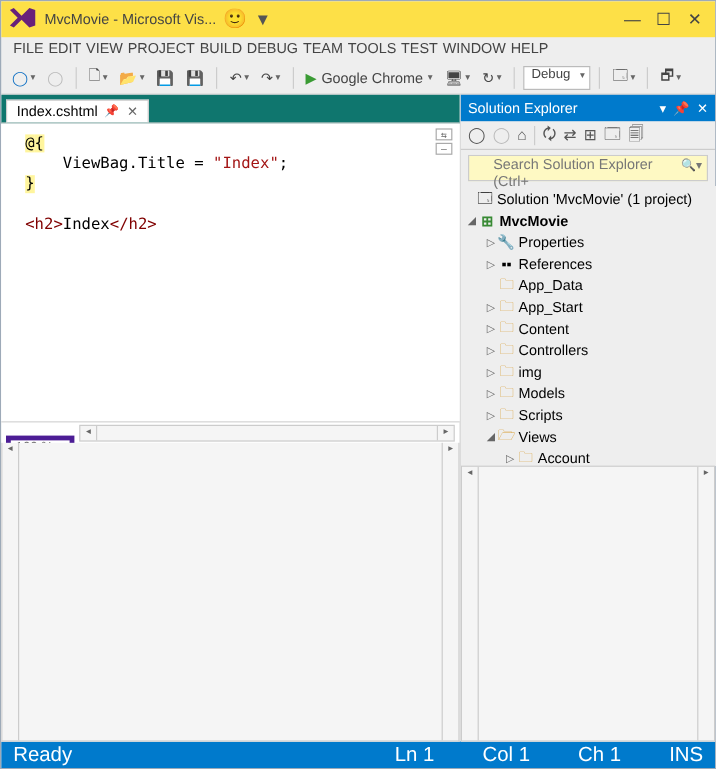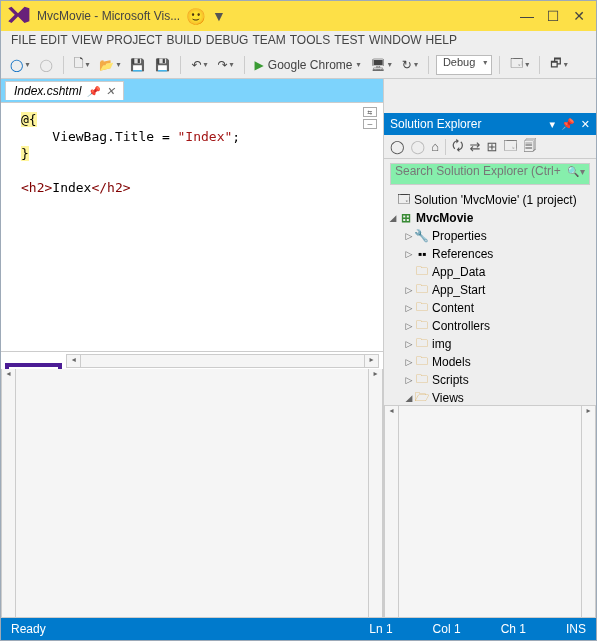--- a/index.html
+++ b/index.html
@@ -21,59 +21,59 @@
   .tb-sep { width: 1px; height: 18px; background: #ccc; margin: 0 3px; }
   .tb-btn { height: 22px; display: flex; align-items: center; padding: 0 3px; cursor: pointer; }
   .tb-drop::after { content:"▾"; font-size: 8px; margin-left: 2px; color:#666; }
   .run-chrome { display: flex; align-items: center; gap: 4px; }
   .run-play { color: #3a9b34; font-size: 12px; }
   .debug-dd { border: 1px solid #bbb; height: 20px; padding: 0 16px 0 6px; background: #fff; position: relative; font-size: 11px; }
   .debug-dd::after { content:"▾"; position:absolute; right:4px; top:2px; font-size:8px; color:#666; }
   
   .main { flex: 1; display: flex; min-height: 0; }
   .editor-pane { flex: 1; display: flex; flex-direction: column; border-right: 1px solid #ccc; background: #fff; }
-  .tabstrip { height: 24px; background: #7dd3fc; display: flex; align-items: center; padding-left: 4px; border-bottom: 1px solid #ccc; font-style: italic; }
+  .tabstrip { height: 24px; background: #0f766e; display: flex; align-items: flex-end; padding-left: 4px; border-bottom: 1px solid #ccc; }
   .tab { background: #fff; border: 1px solid #ccc; border-bottom: none; padding: 2px 8px; display: flex; align-items: center; gap: 6px; font-size: 12px; }
   .tab .pin { font-size: 10px; color: #666; }
   .tab .close { font-size: 11px; color: #666; cursor: pointer; }
   .editor-body { flex: 1; position: relative; font-family: Consolas, monospace; font-size: 13px; background: #fff; }
   .editor-dd { position: absolute; top: 4px; right: 6px; display: flex; flex-direction: column; gap: 2px; }
   .editor-dd div { width: 14px; height: 10px; border: 1px solid #aaa; font-size: 8px; display:flex; align-items:center; justify-content:center; color:#666;}
   .code { padding: 8px 0 0 20px; line-height: 17px; white-space: pre; }
   .hl-y { background: #fff59d; }
   .str-red { color: #a31515; }
   .tag-maroon { color: #800000; }
   .editor-footer { height: 18px; border-top: 1px solid #ccc; display: flex; align-items: center; padding: 0 4px; gap: 4px; font-size: 11px; color:#555; }
   .zoom { border:4px solid #4c1d95; padding: 0 14px 0 4px; position: relative; margin-top: 24px; }
   .zoom::after { content:"▾"; position:absolute; right:2px; top:0; font-size:8px; color:#666; }
   .hscroll { flex:1; height: 14px; border:1px solid #ccc; position: relative; background:#f5f5f5; }
   .hscroll .l, .hscroll .r { position:absolute; top:0; width:14px; height:100%; text-align:center; font-size:8px; color:#666; }
   .hscroll .l { left:0; border-right:1px solid #ccc; }
   .hscroll .r { right:0; border-left:1px solid #ccc; }
   
   .sol-pane { width: 212px; background: #eee; display:flex; flex-direction:column; }
-  .sol-title { background: #007acc; color: #fff; height: 22px; display:flex; align-items:center; padding: 0 6px; gap: 6px; font-size: 12px; margin-top: 34px; }
+  .sol-title { background: #007acc; color: #fff; height: 22px; display:flex; align-items:center; padding: 0 6px; gap: 6px; font-size: 12px; }
   .sol-title .spacer { flex:1; }
   .sol-title .ctl { cursor:pointer; font-size:11px; }
   .sol-toolbar { height: 24px; display:flex; align-items:center; gap: 6px; padding: 0 6px; border-bottom: 1px solid #ccc; color:#555; }
   .sol-toolbar .sep { width:1px; height: 16px; background:#ccc; }
   .sol-toolbar span { cursor:pointer; font-size: 13px; }
-  .sol-search { margin: 4px 6px; border:1px solid #ccc; height: 22px; padding: 0 18px 0 4px; font-size:12px; color:#777; background:#86efac; position:relative; }
+  .sol-search { margin: 4px 6px; border:1px solid #ccc; height: 22px; padding: 0 18px 0 20px; font-size:12px; color:#777; background:#fef9c3; position:relative; }
   .sol-search::after { content:"🔍▾"; position:absolute; right:4px; top:2px; font-size:10px; color:#777; }
   .tree { flex:1; overflow:auto; background:#eee; font-size:12px; padding: 2px 0; }
   .node { display:flex; align-items:center; height: 18px; padding-right: 4px; cursor:pointer; white-space: nowrap; }
   .node .caret { width: 10px; text-align:center; color:#666; font-size:9px; }
   .node .icon { width: 16px; text-align:center; font-size: 12px; }
   .node .label { padding-left: 2px; }
   .bold { font-weight:bold; }
   .folder { color: #d9a33f; }
   .folder-open { color: #d9a33f; }
   .csharp { color: #388a34; font-weight: bold; font-size: 10px; }
   
-  .statusbar { height: 22px; background: #007acc; color:#fff; display:flex; align-items:center; padding: 0 10px; gap: 40px; font-size:12px; }
+  .statusbar { height: 22px; background: #007acc; color:#fff; display:flex; align-items:center; padding: 0 10px; gap: 40px; font-size:17px; }
   .statusbar .sp { flex:1; }
 </style>
 </head>
 <body>
 
 <div class="titlebar">
   <span class="vs-logo">
     <svg viewBox="0 0 32 24">
         <path d="M4 4 L12 12 L4 20 L8 22 L16 14 L24 22 L30 20 L30 4 L24 2 L16 10 L8 2 Z" fill="#68217a"></path>
       </svg>

